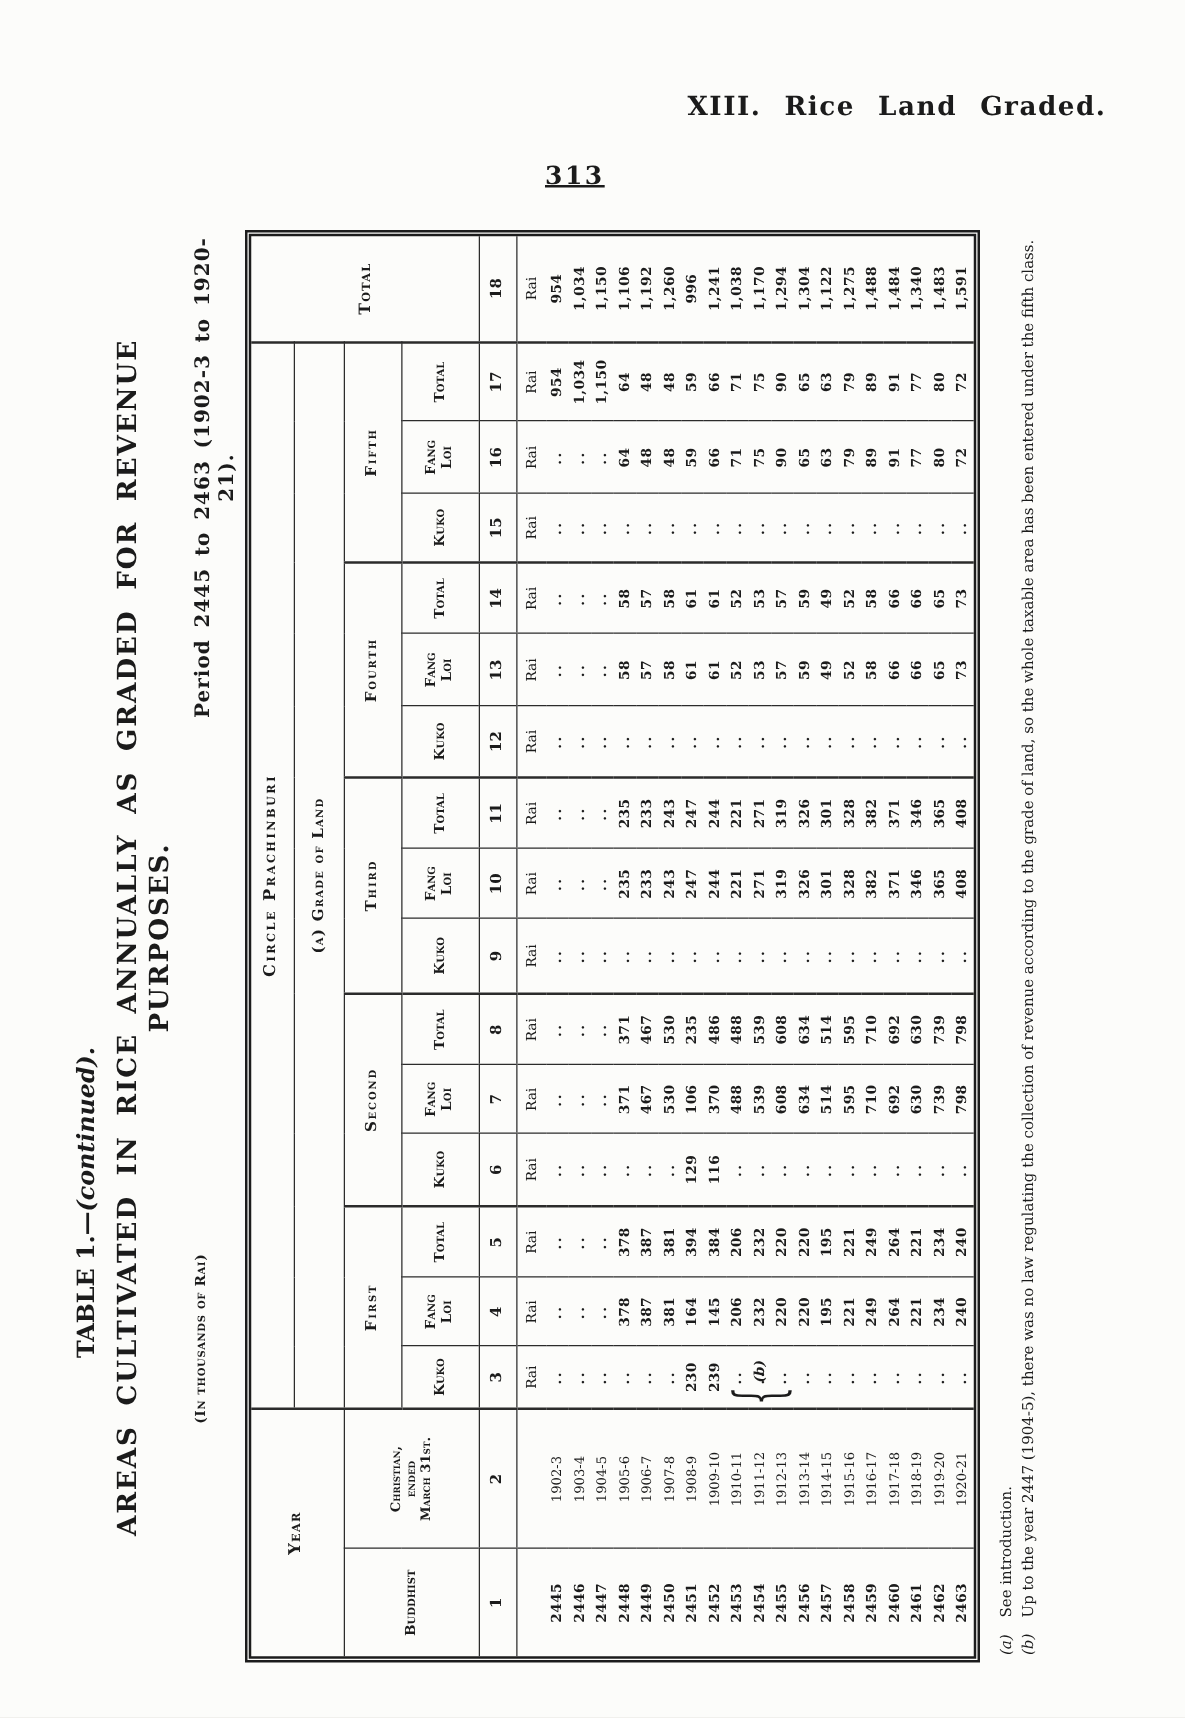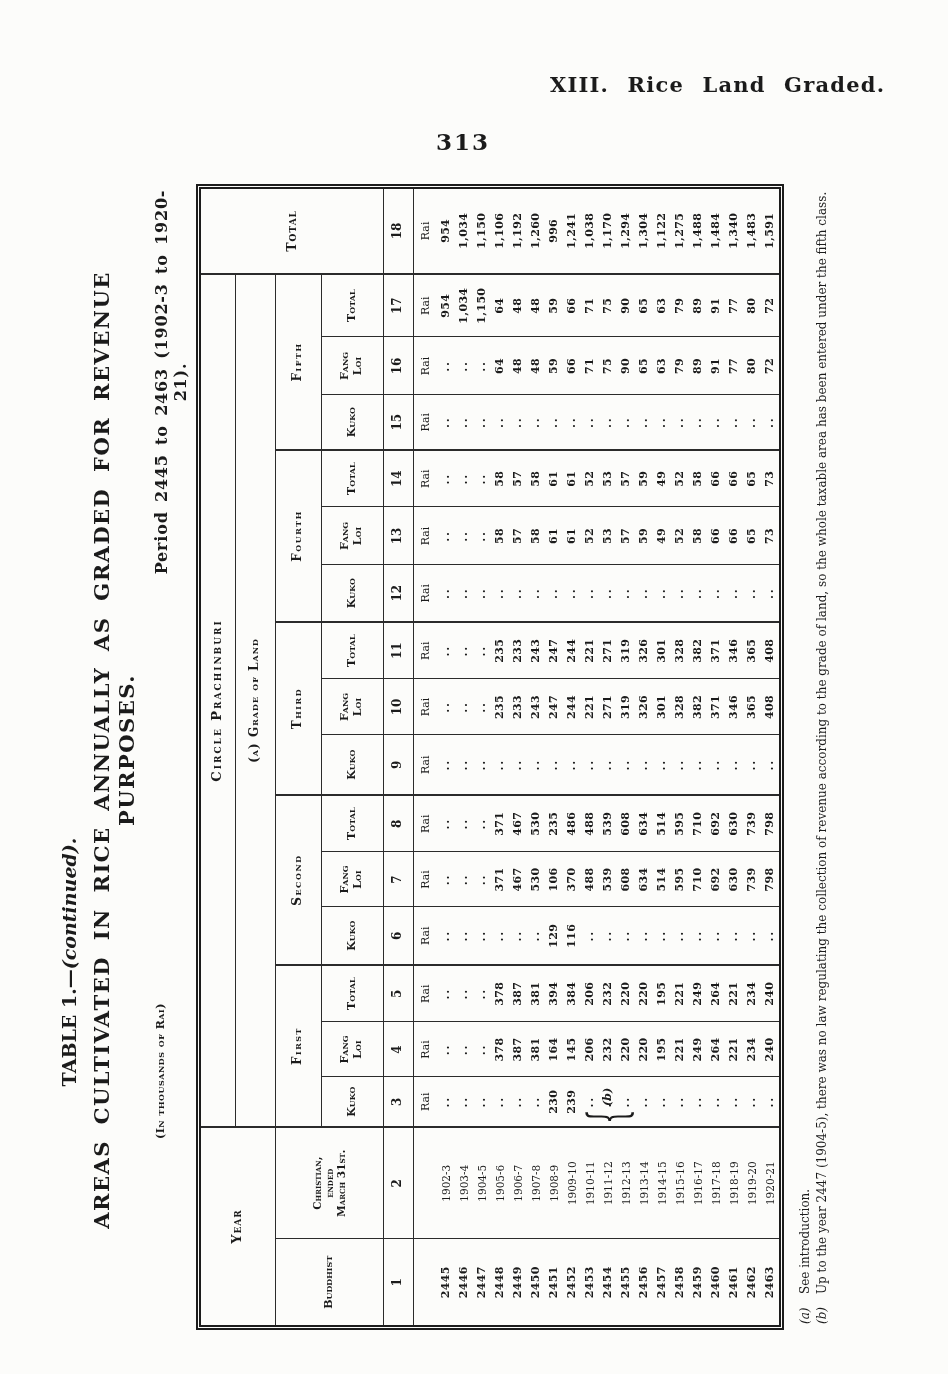--- a/index.html
+++ b/index.html
@@ -1,20 +1,20 @@
 <!DOCTYPE html>
 <html><head>
 <meta charset="utf-8">
 <style>
   html,body{margin:0;padding:0;background:#e9e8e4;}
   .page{position:relative;width:948px;height:1374px;background:#fcfcfa;overflow:hidden;
         font-family:"DejaVu Serif", serif;color:#1b1b1b;}
   .hdr-right{position:absolute;top:72px;left:550px;font-size:21px;font-weight:bold;
              letter-spacing:1.2px;word-spacing:10px;}
-  .pg-num{position:absolute;top:128px;left:436px;font-size:23px;font-weight:bold;letter-spacing:2px;}
+  .pg-num{position:absolute;top:128px;left:436px;font-size:20px;font-weight:bold;letter-spacing:2px;text-decoration:underline;}
 
   
   .rot{position:absolute;left:56px;top:1332px;width:1164px;height:784px;
        transform:rotate(-90deg);transform-origin:0 0;}
 
   .t-title1{position:absolute;top:2px;left:210px;width:320px;text-align:center;
             font-size:19px;font-weight:bold;}
   .t-title1 .cont{font-style:italic;font-weight:bold;}
   .t-title2{position:absolute;top:33px;left:30px;width:1104px;text-align:center;
             font-size:21px;font-weight:bold;letter-spacing:1.5px;word-spacing:7px;}

